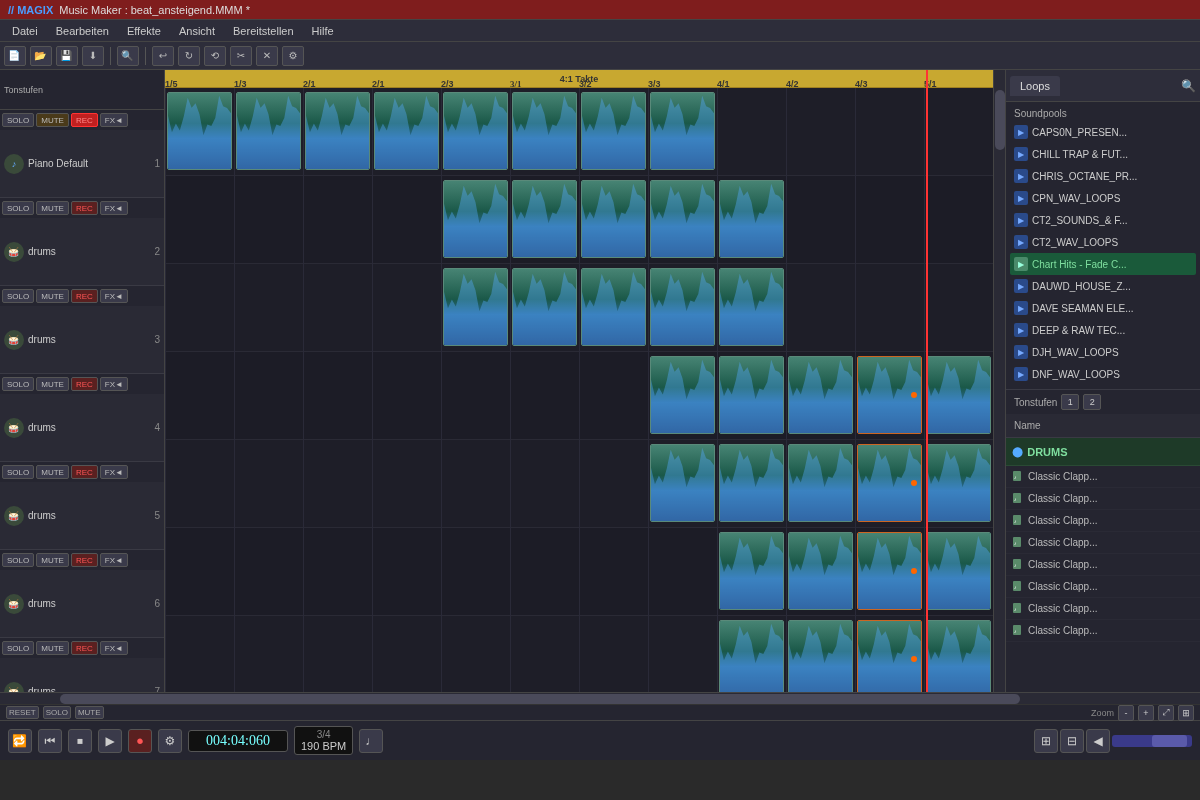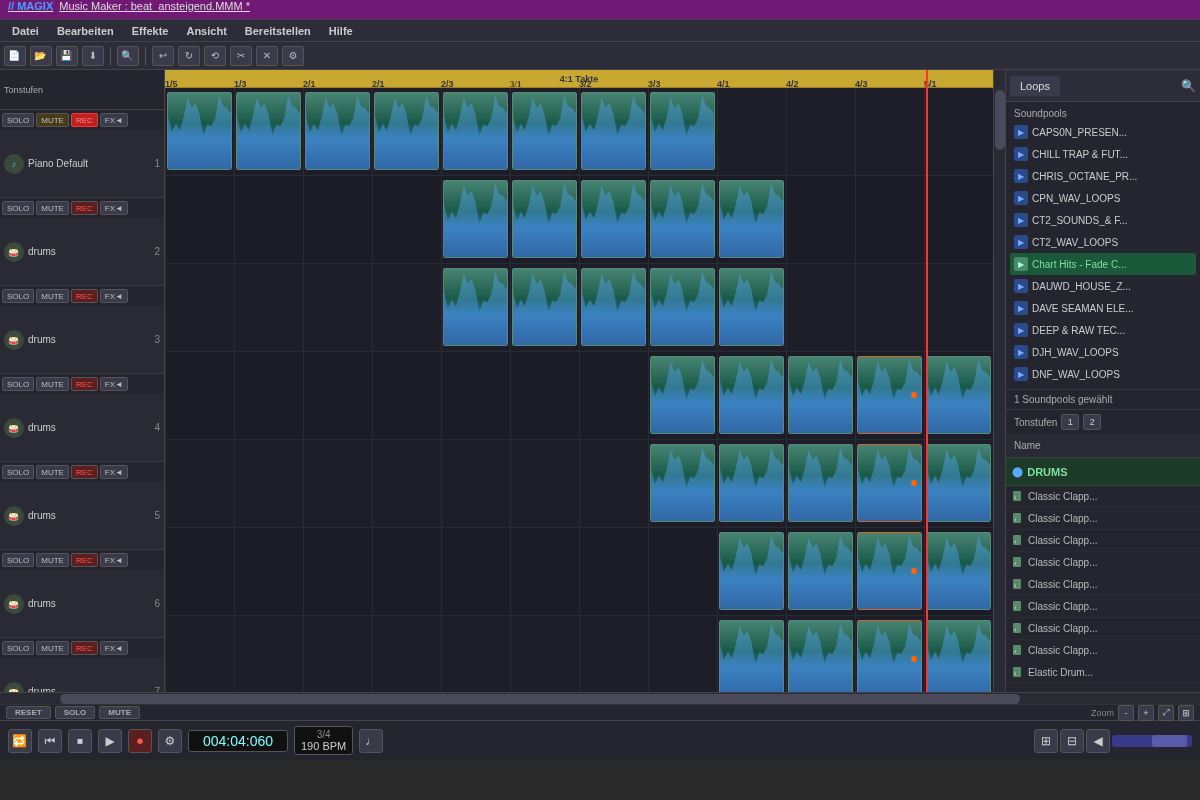--- a/index.html
+++ b/index.html
@@ -1,45 +1,43 @@
 <!DOCTYPE html>
 <html><head>
   <meta charset="utf-8">
   <style>
     * { margin: 0; padding: 0; box-sizing: border-box; }
     body { width: 1200px; height: 800px; overflow: hidden; background: #2a2a2a; font-family: Arial, sans-serif; font-size: 11px; color: #ccc; }
 
     
     #title-bar {
       height: 20px;
-      background: #701a75;
-      display: flex;
-      align-items: flex-start;
+      background: #7f1d1d;
+      display: flex;
+      align-items: center;
       padding: 0 8px;
       color: #ddd;
       font-size: 11px;
       border-bottom: 1px solid #444;
-      text-decoration: underline;
     }
     #title-bar .app-icon {
       margin-right: 6px;
       color: #4a9eff;
       font-weight: bold;
     }
 
     
     #menu-bar {
       height: 22px;
       background: #2d2d3a;
       display: flex;
       align-items: center;
       padding: 0 4px;
       border-bottom: 1px solid #444;
       gap: 2px;
-      font-weight: bold;
     }
     .menu-item {
       padding: 2px 8px;
       cursor: pointer;
       color: #ccc;
       font-size: 11px;
       border-radius: 2px;
     }
 
     
@@ -360,21 +358,21 @@
       border-radius: 3px;
       display: flex; align-items: center; justify-content: center;
       cursor: pointer; color: #ccc; font-size: 12px;
     }
     .transport-btn.record { background: #5a2020; }
     .transport-display {
       background: #111;
       border: 1px solid #555;
       border-radius: 3px;
       padding: 2px 8px;
-      font-family: Liberation Sans, sans-serif;
+      font-family: Liberation Serif, serif;
       font-size: 14px;
       color: #7ff;
       min-width: 100px;
       text-align: center;
     }
     .bpm-display {
       background: #111;
       border: 1px solid #555;
       border-radius: 3px;
       padding: 2px 6px;
@@ -405,26 +403,26 @@
       background: #252530;
       display: flex;
       align-items: center;
       padding: 0 6px;
       gap: 4px;
       font-size: 9px;
       color: #888;
       border-top: 1px solid #333;
     }
     .bottom-btn {
-      padding: 1px 8px;
+      padding: 1px 2px;
       background: #3a3a4a;
       border: 1px solid #555;
       border-radius: 2px;
       cursor: pointer;
-      font-size: 8px; color: #aaa; font-weight: bold;
+      font-size: 8px; color: #aaa;
     }
 
     
     .icon-note { color: #6af; }
     .icon-drum { color: #7d7; }
 
     
     #v-scrollbar {
       width: 12px;
       background: #2a2a35;
@@ -1308,21 +1306,20 @@
               <div class="sp-icon blue">▶</div>
               <span>DJH_WAV_LOOPS</span>
             </div>
             <div class="soundpool-item">
               <div class="sp-icon blue">▶</div>
               <span>DNF_WAV_LOOPS</span>
             </div>
           </div>
       </div>
 
-      <div style="padding:4px 8px;font-size:10px;color:#aaa;border-bottom:1px solid #3a3a44">1 Soundpools gewählt</div>
 
       <div class="tonstufe-row">
         <span>Tonstufen</span>
         <div class="tonstufe-btn">1</div>
         <div class="tonstufe-btn">2</div>
       </div>
 
       <div class="loops-header">
         <span>Name</span>
       </div>
@@ -1382,27 +1379,20 @@
             </svg>
             <span style="font-size:10px;color:#bbb">Classic Clapp...</span>
           </div>
           <div class="loops-item">
             <svg class="loops-item-icon" viewBox="0 0 12 12">
               <rect x="1" y="0" width="8" height="10" fill="#5a8a6a" rx="1"></rect>
               <text x="2" y="8" font-size="5" fill="#fff">♪</text>
             </svg>
             <span style="font-size:10px;color:#bbb">Classic Clapp...</span>
           </div>
-          <div class="loops-item">
-            <svg class="loops-item-icon" viewBox="0 0 12 12">
-              <rect x="1" y="0" width="8" height="10" fill="#5a8a6a" rx="1"></rect>
-              <text x="2" y="8" font-size="5" fill="#fff">♪</text>
-            </svg>
-            <span style="font-size:10px;color:#bbb">Elastic Drum...</span>
-          </div>
         </div>
     </div>
   </div>
 </div>
 
 <div id="h-scrollbar">
   <div id="h-scrollbar-thumb"></div>
 </div>
 
 <div id="bottom-bar">

